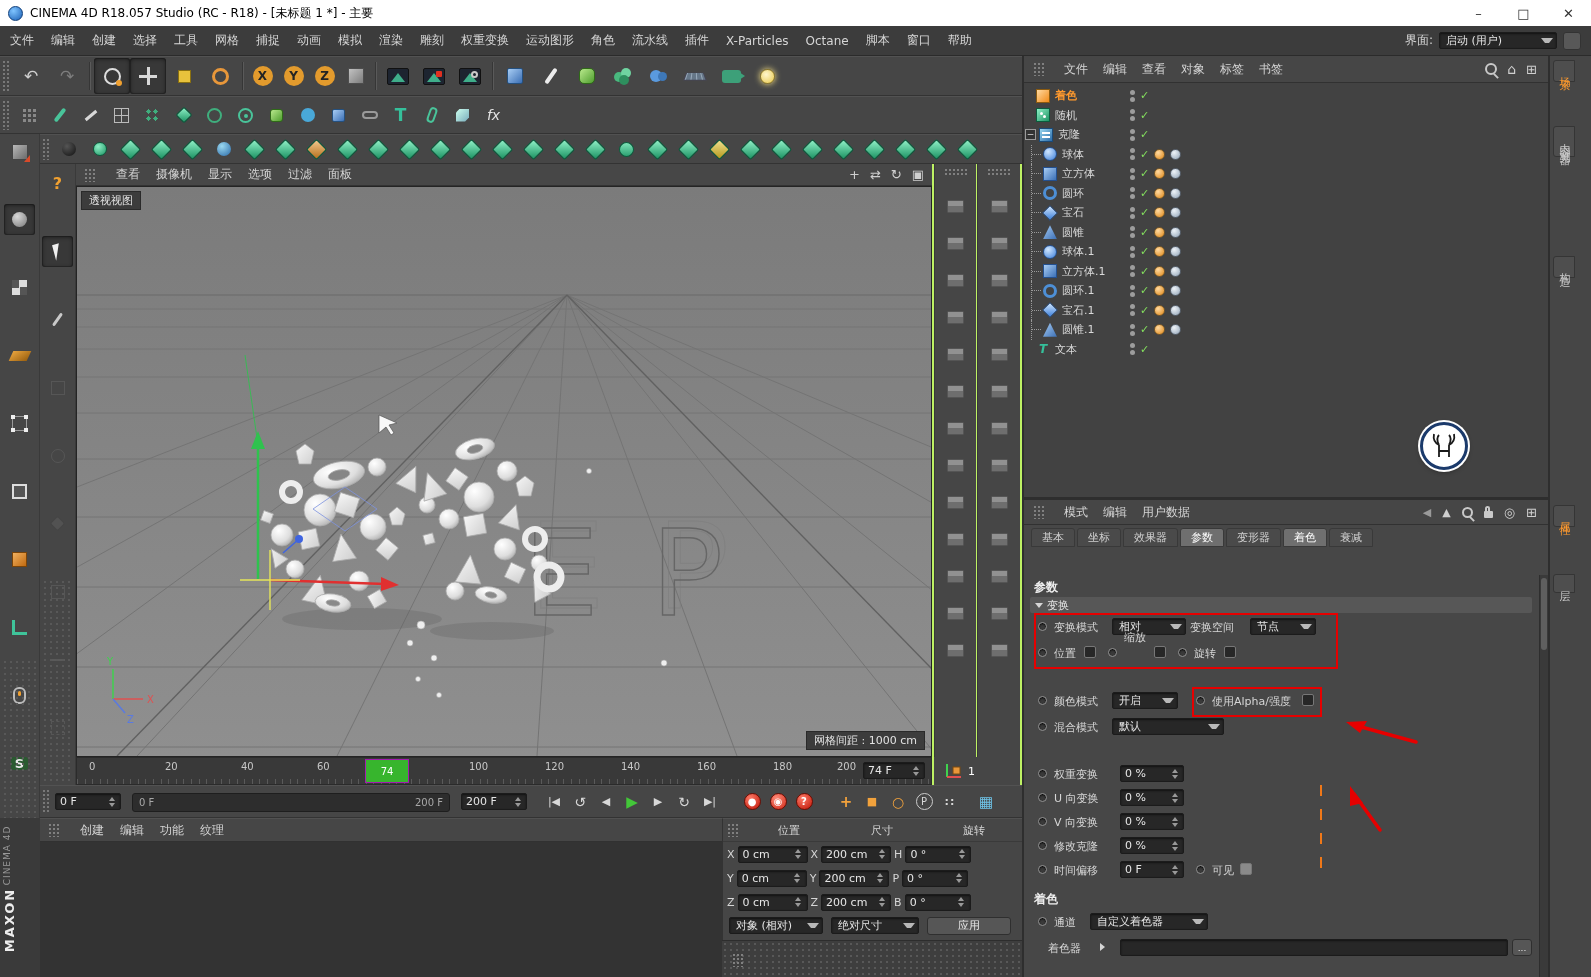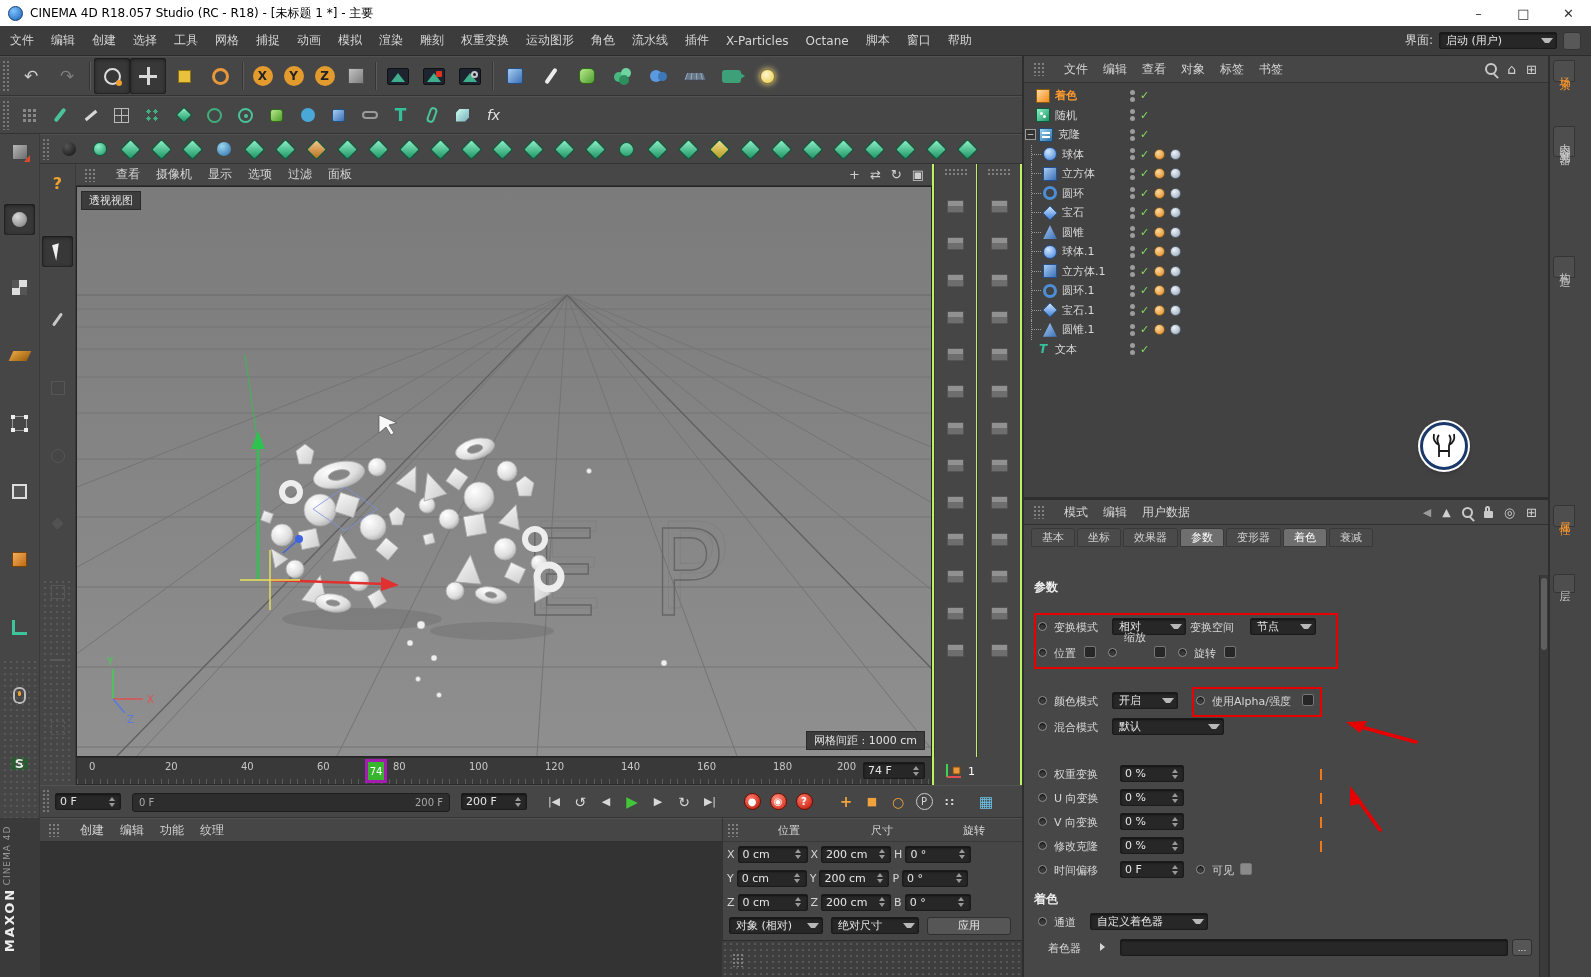--- a/index.html
+++ b/index.html
@@ -661,21 +661,21 @@
     <span class="tick" style="left:88px">20</span>
     <span class="tick" style="left:164px">40</span>
     <span class="tick" style="left:240px">60</span>
     <span class="tick" style="left:316px">80</span>
     <span class="tick" style="left:392px">100</span>
     <span class="tick" style="left:468px">120</span>
     <span class="tick" style="left:544px">140</span>
     <span class="tick" style="left:620px">160</span>
     <span class="tick" style="left:696px">180</span>
     <span class="tick" style="left:760px">200</span>
-    <div class="a" style="left:288px;top:1px;width:22px;height:24px;background:#37b52d;border:3px solid #a21caf;color:#fff;font-size:10px;display:flex;align-items:center;justify-content:center">74</div>
+    <div class="a" style="left:288px;top:1px;width:44px;height:24px;background:#37b52d;border:1px solid #a21caf;color:#fff;font-size:10px;display:flex;align-items:center;justify-content:center">74</div>
     <div class="a fld" style="left:786px;top:4px;width:62px">
         <span class="v">74 F</span>
         <span class="sp">
           <i class="spu"></i>
           <i class="spd"></i>
         </span>
       </div>
   </div>
 
   <div class="a" style="left:934px;top:757px;width:86px;height:28px;background:#464646;display:flex;align-items:center;justify-content:flex-start;padding-left:8px;gap:4px">
@@ -1137,20 +1137,24 @@
       <span class="tab">效果器</span>
       <span class="tab on">参数</span>
       <span class="tab">变形器</span>
       <span class="tab on">着色</span>
       <span class="tab">衰减</span>
     </div>
 
     <div class="a" style="left:0;top:75px;width:514px;height:405px">
       <span class="a" style="left:10px;top:4px;font-weight:bold;color:#eee">参数</span>
 
+      <div class="grpstrip a" style="left:6px;top:22px;width:502px">
+          <i class="trid"></i>
+          <span>变换</span>
+        </div>
       
       <span class="adot a" style="left:14px;top:47px"></span>
       <span class="lbl a" style="left:30px;top:45px">变换模式</span>
       <span class="dd a" style="left:88px;top:43px;width:74px">
           <span>相对</span>
           <span class="caret"></span>
         </span>
       <span class="lbl a" style="left:166px;top:45px">变换空间</span>
       <span class="dd a" style="left:226px;top:43px;width:66px">
           <span>节点</span>

